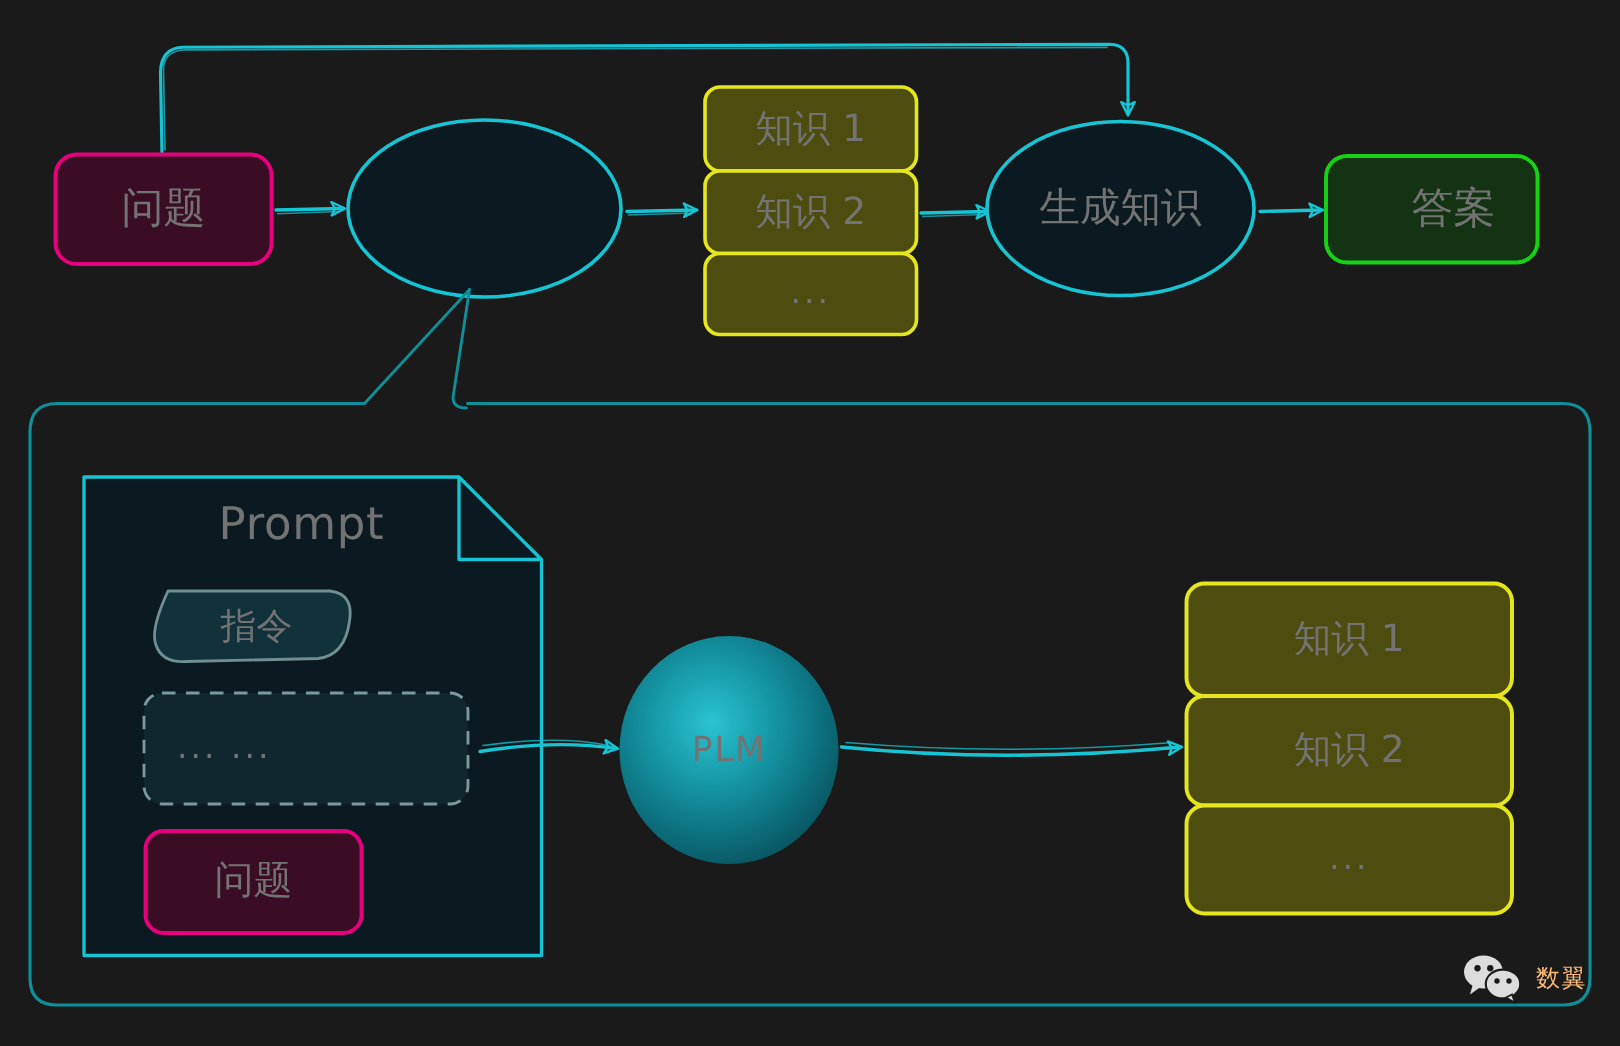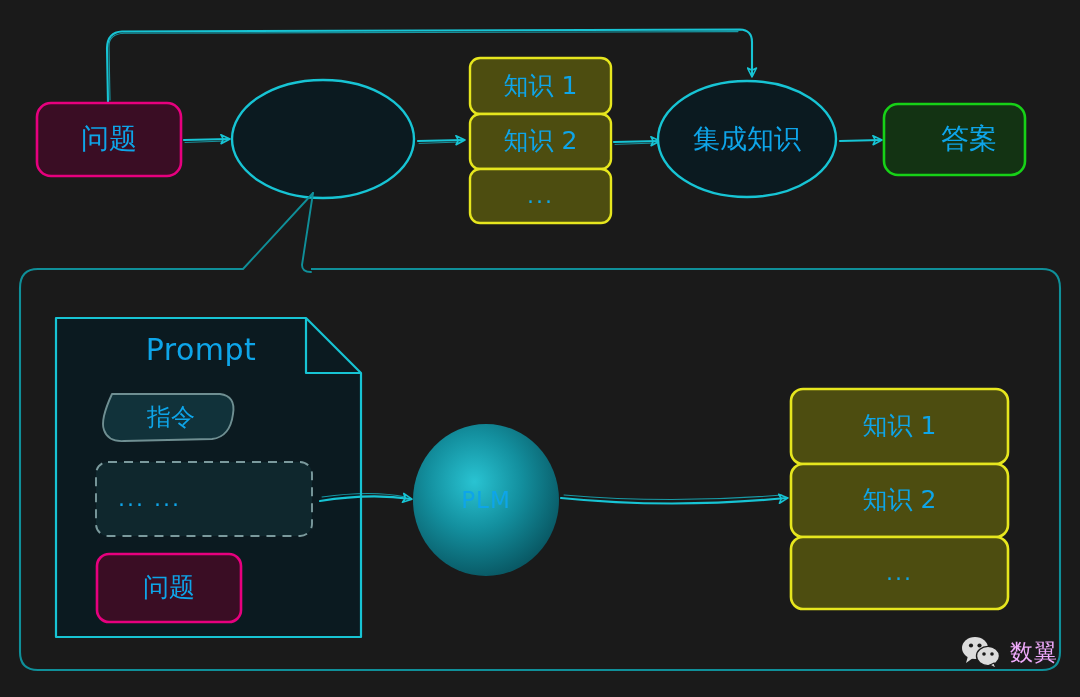--- a/index.html
+++ b/index.html
@@ -11,36 +11,36 @@
     width:1080px;height:697px;
     background:#1a1a1a;
     overflow:hidden;
   }
   #svgroot{position:absolute;left:0;top:0;width:1080px;height:697px;}
 
   
   .lbl{
     position:absolute;
     display:flex;align-items:center;justify-content:center;
-    color:#0ea5e9;
+    color:#737373;
     text-align:right;
     pointer-events:none;
     line-height:1.15;
     white-space:pre-line;
     border-radius:25px;
   }
   .cn{font-family:"DejaVu Sans","Liberation Sans",sans-serif;}
 
   
   #watermark{
     position:absolute;right:22px;bottom:28px;
     display:flex;align-items:center;gap:7px;
   }
   #watermark .wm-text{
-    color:#f0abfc;font-size:23px;letter-spacing:1px;
+    color:#fdba74;font-size:16px;letter-spacing:1px;
   }
 </style>
 </head>
 <body>
 
 <div id="stage">
 
   <svg id="svgroot" viewBox="0 0 1080 697">
     <defs>
       <radialGradient id="plmGrad" cx="42%" cy="38%" r="72%">
@@ -147,21 +147,21 @@
     </g>
   </svg>
 
   <div class="lbl cn" style="left:37px;top:103px;width:144px;height:73px;font-size:28px;">问题</div>
 
 
   <div class="lbl cn" style="left:470px;top:58px;width:141px;height:56px;font-size:25px;">知识 1</div>
   <div class="lbl cn" style="left:470px;top:114px;width:141px;height:55px;font-size:25px;">知识 2</div>
   <div class="lbl cn" style="left:470px;top:169px;width:141px;height:54px;font-size:22px;letter-spacing:2px;">...</div>
 
-  <div class="lbl cn" style="left:658px;top:110px;width:178px;height:58px;font-size:27px;">集成知识</div>
+  <div class="lbl cn" style="left:658px;top:110px;width:178px;height:58px;font-size:27px;">生成知识</div>
 
   <div class="lbl cn" style="left:884px;top:104px;width:170px;height:71px;font-size:28px;">答案</div>
 
   <div class="lbl cn" style="left:112px;top:396px;width:118px;height:44px;font-size:24px;">指令</div>
 
   <div class="lbl" style="left:95px;top:327px;width:212px;height:46px;font-size:30px;letter-spacing:0.5px;">Prompt</div>
 
   <div class="lbl" style="left:118px;top:481px;width:120px;height:36px;font-size:22px;justify-content:flex-start;letter-spacing:2px;">... ...</div>
 
   <div class="lbl cn" style="left:97px;top:554px;width:144px;height:68px;font-size:26px;">问题</div>

